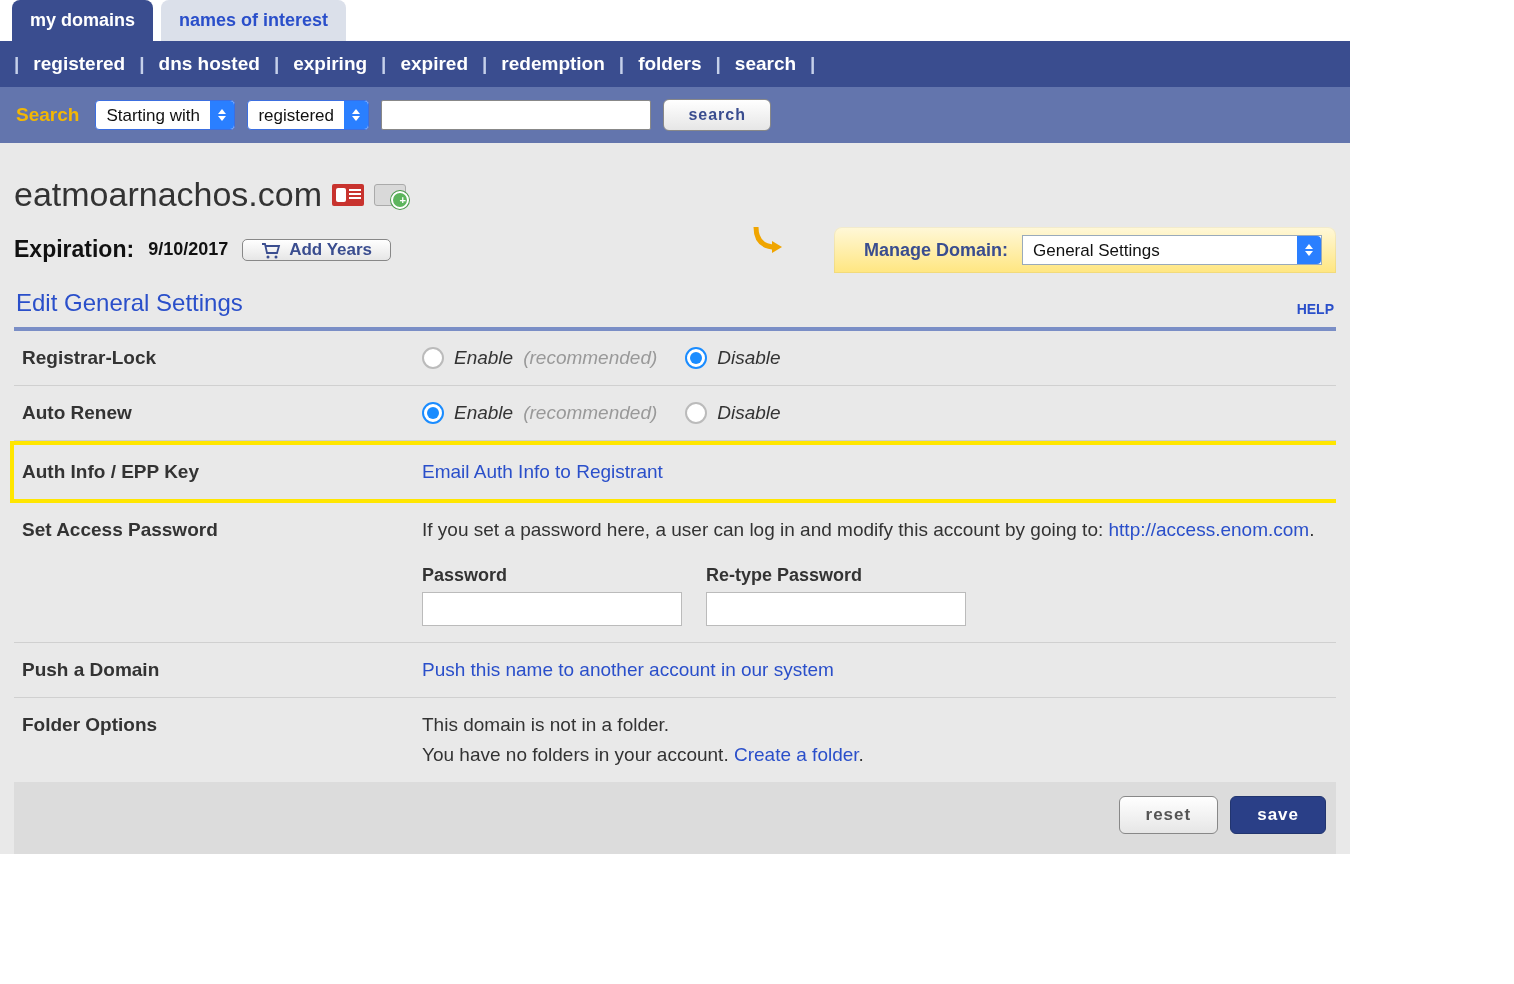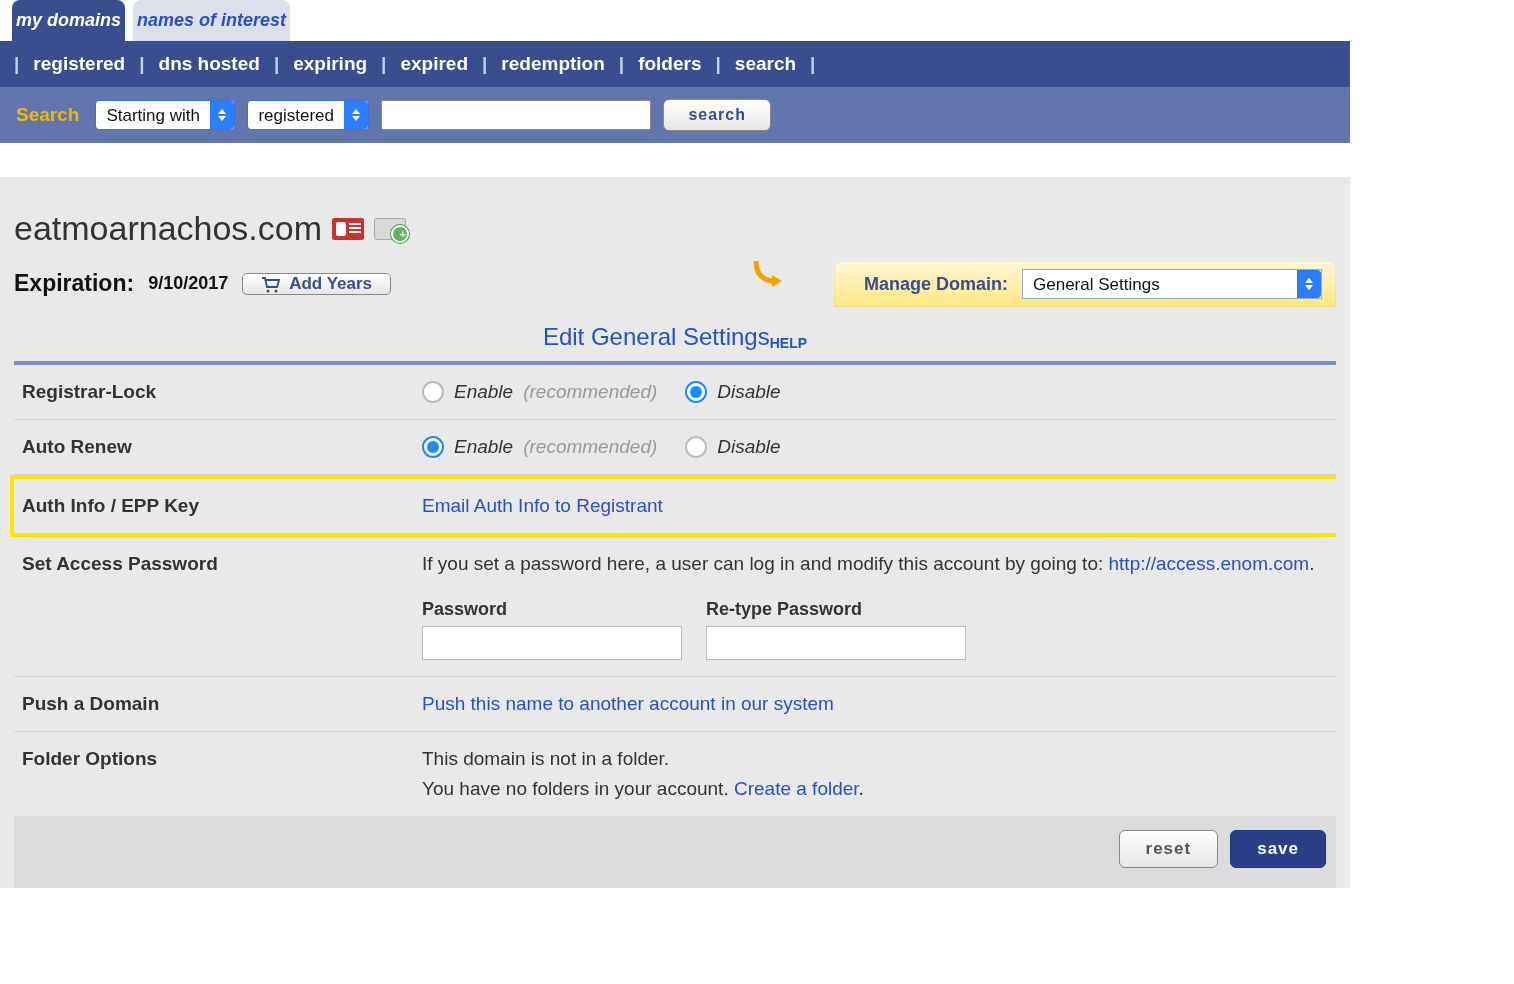--- a/index.html
+++ b/index.html
@@ -1,42 +1,42 @@
 <!DOCTYPE html>
 <html><head>
 <meta charset="utf-8">
 <style>
 * { box-sizing: border-box; margin: 0; padding: 0; }
 body { font-family: Arial, Helvetica, sans-serif; background: #fff; font-size: 15px; }
 .container { width: 1350px; margin: 0; }
 
 
 .tabs { display: flex; gap: 8px; padding: 0 12px; background: #fff; }
-.tab { padding: 10px 4px; border-radius: 8px 8px 0 0; font-weight: bold; font-size: 18px; cursor: pointer; font-style: italic; }
+.tab { padding: 10px 18px; border-radius: 8px 8px 0 0; font-weight: bold; font-size: 18px; cursor: pointer; }
 .tab.active { background: #3a4d8f; color: #fff; }
 .tab.inactive { background: #dbe0ea; color: #2a4fca; }
 
 
 .subnav { background: #3a4d8f; display: flex; align-items: center; padding: 12px 14px; gap: 0; }
 .subnav-item { color: #fff; font-weight: bold; font-size: 19px; padding: 0 14px; cursor: pointer; }
 .subnav-sep { color: #c5d0ea; font-weight: bold; font-size: 19px; }
 
 
 .searchbar { background: #6375ad; padding: 12px 16px; display: flex; align-items: center; gap: 12px; }
 .searchbar-label { color: #f2b705; font-weight: bold; font-size: 19px; margin-right: 4px; }
 .select-wrap { position: relative; display: inline-flex; align-items: center; background: #fff; border-radius: 4px; border: 1px solid #3c6fe0; height: 30px; }
 .select-wrap select { appearance: none; -webkit-appearance: none; border: none; background: transparent; padding: 4px 34px 4px 10px; font-size: 17px; color: #111; outline: none; }
 .select-arrows { position: absolute; right: 0; top: 0; bottom: 0; width: 24px; background: #2a7fff; border-radius: 0 4px 4px 0; display: flex; flex-direction: column; justify-content: center; align-items: center; pointer-events: none; }
 .select-arrows::before { content: ''; border-left: 4px solid transparent; border-right: 4px solid transparent; border-bottom: 5px solid #fff; margin-bottom: 2px; }
 .select-arrows::after { content: ''; border-left: 4px solid transparent; border-right: 4px solid transparent; border-top: 5px solid #fff; }
 .search-text { height: 30px; width: 270px; border: 1px solid #888; border-radius: 2px; background: #fff; padding: 0 8px; font-size: 16px; }
 .search-btn { height: 32px; padding: 0 24px; background: linear-gradient(#fff,#e6e6e6); border: 1px solid #888; border-radius: 6px; font-weight: bold; color: #3a4d8f; font-size: 16px; letter-spacing: 1px; }
 
 
-.content { background: #e9e9e9; padding: 32px 14px 0 14px; margin-top: 34px; }
+.content { background: #e9e9e9; padding: 32px 14px 0 14px; }
 .domain-line { display: flex; align-items: center; gap: 10px; }
 .domain-name { font-size: 34px; color: #333; font-weight: normal; }
 .icon-id { display: inline-flex; width: 32px; height: 22px; background: #c8332e; border-radius: 2px; position: relative; }
 .icon-id::before { content: ''; position: absolute; left: 4px; top: 4px; width: 10px; height: 14px; background: #fff; border-radius: 2px; }
 .icon-id::after { content: ''; position: absolute; right: 3px; top: 5px; width: 12px; height: 2px; background: #fff; box-shadow: 0 4px 0 #fff, 0 8px 0 #fff; }
 .icon-card { display: inline-flex; width: 32px; height: 22px; background: #d9d9d9; border: 1px solid #aaa; border-radius: 3px; position: relative; }
 .icon-card::after { content: ''; position: absolute; right: -4px; bottom: -4px; width: 14px; height: 14px; border-radius: 50%; background: #5cb55c; border: 2px solid #fff; box-shadow: 0 0 0 1px #4a9a4a; }
 .plus-glyph { position: absolute; right: -1px; bottom: -1px; color: #fff; font-size: 11px; font-weight: bold; z-index: 2; }
 
 .expiration-row { display: flex; align-items: center; gap: 14px; margin-top: 22px; }
@@ -47,21 +47,21 @@
 .cart-icon svg { display: block; }
 
 .manage-area { position: relative; margin-top: -42px; height: 50px; }
 .arrow-curve { position: absolute; right: 550px; top: 0; }
 .manage-bar { position: absolute; right: 0; top: 6px; background: linear-gradient(#fff8d9,#ffe680); border-radius: 8px 8px 0 0; padding: 8px 14px 8px 30px; display: flex; align-items: center; gap: 14px; box-shadow: inset 0 0 0 1px rgba(0,0,0,0.05); }
 .manage-label { font-weight: bold; color: #3a4d8f; font-size: 18px; }
 .manage-select-wrap { position: relative; display: inline-flex; align-items: center; background: #fff; border: 1px solid #9ab; height: 30px; width: 300px; }
 .manage-select-wrap select { appearance: none; -webkit-appearance: none; border: none; background: transparent; padding: 4px 34px 4px 10px; font-size: 17px; color: #111; outline: none; width: 100%; }
 .manage-select-wrap .select-arrows { right: 0; }
 
-.section-title-row { display: flex; justify-content: center; align-items: flex-end; padding: 18px 2px 10px 2px; }
+.section-title-row { display: flex; justify-content: space-between; align-items: flex-end; padding: 18px 2px 10px 2px; }
 .section-title { color: #2a4fca; font-size: 24px; font-weight: normal; }
 .help-link { color: #2a4fca; font-weight: bold; font-size: 14px; }
 .hr-blue { height: 4px; background: #7a8ec6; }
 
 
 .settings-row { display: flex; align-items: flex-start; padding: 16px 8px; border-bottom: 1px solid #d0d0d0; }
 .row-label { flex: 0 0 400px; font-weight: bold; color: #333; font-size: 19px; }
 .row-body { flex: 1; font-size: 19px; color: #333; }
 
 .radio-group { display: flex; align-items: center; gap: 28px; }

